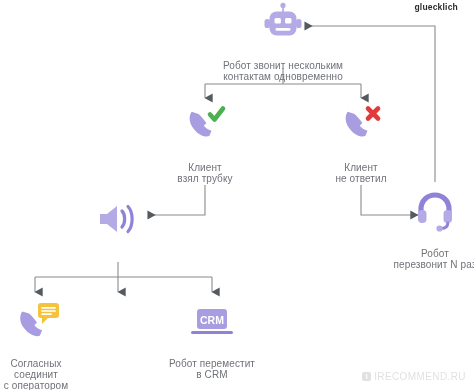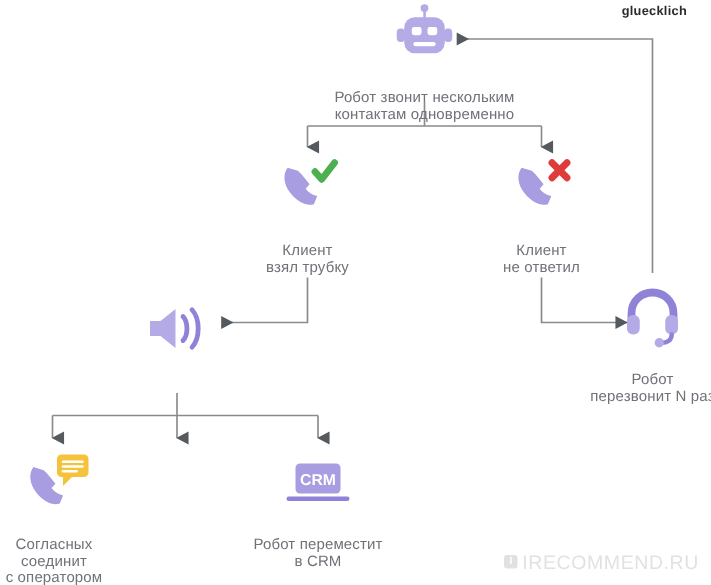--- a/index.html
+++ b/index.html
@@ -34,21 +34,21 @@
   .watermark {
     position:absolute; right:8px; bottom:8px;
     display:flex; align-items:center; gap:3px;
     opacity:.55;
   }
   .wm-badge {
     width:9px; height:9px; border-radius:2px;
     background:#c9c9c9; color:#fff;
     font-size:7px; line-height:9px; text-align:center; font-weight:bold;
   }
-  .wm-text { font-size:13px; font-weight:normal; color:#c9c9c9; letter-spacing:.4px; }
+  .wm-text { font-size:10px; font-weight:normal; color:#c9c9c9; letter-spacing:.4px; }
 </style>
 </head>
 <body>
 
 <div id="stage">
 
   <div class="brand">gluecklich</div>
 
   <svg class="wires" viewBox="0 0 474 390">
     <defs>

